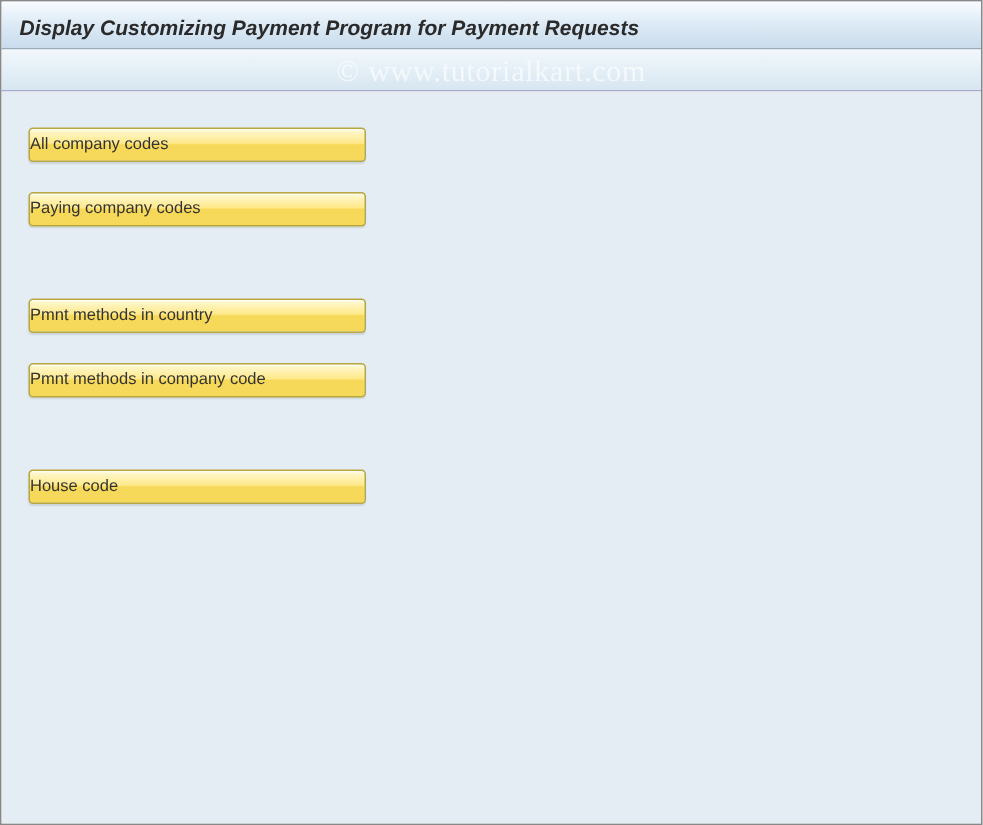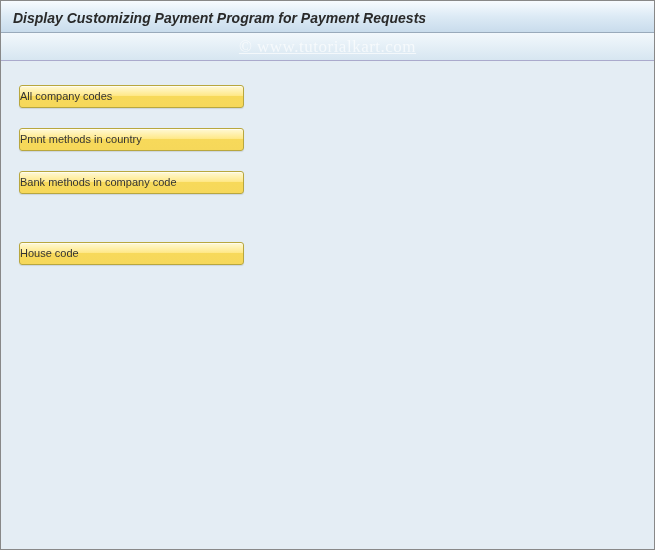--- a/index.html
+++ b/index.html
@@ -58,45 +58,45 @@
       outline: none;
       font-family: Arial, Helvetica, sans-serif;
     }
     .btn-group-gap-small { margin-bottom: 20px; }
     .btn-group-gap-large { margin-bottom: 48px; }
     .watermark {
       position: absolute;
       top: 36px;
       left: 50%;
       transform: translateX(-50%);
-      font-size: 17px;
+      font-size: 20px;
       color: rgba(255,255,255,0.65);
       font-family: Georgia, "Times New Roman", serif;
       letter-spacing: 0.5px;
       white-space: nowrap;
       pointer-events: none;
-      text-decoration: underline;
     }
   </style>
 </head>
 <body>
 
 <div class="title-bar">
   <span>Display Customizing Payment Program for Payment Requests</span>
 </div>
 
 <div class="toolbar"></div>
 
 <div class="watermark">© www.tutorialkart.com</div>
 
 <div class="content-area">
 
   <button class="sap-button btn-group-gap-small">All company codes</button>
 
+  <button class="sap-button btn-group-gap-large">Paying company codes</button>
 
   <button class="sap-button btn-group-gap-small">Pmnt methods in country</button>
 
-  <button class="sap-button btn-group-gap-large">Bank methods in company code</button>
+  <button class="sap-button btn-group-gap-large">Pmnt methods in company code</button>
 
 
   <button class="sap-button">House code</button>
 
 </div>
 
 </body></html>

